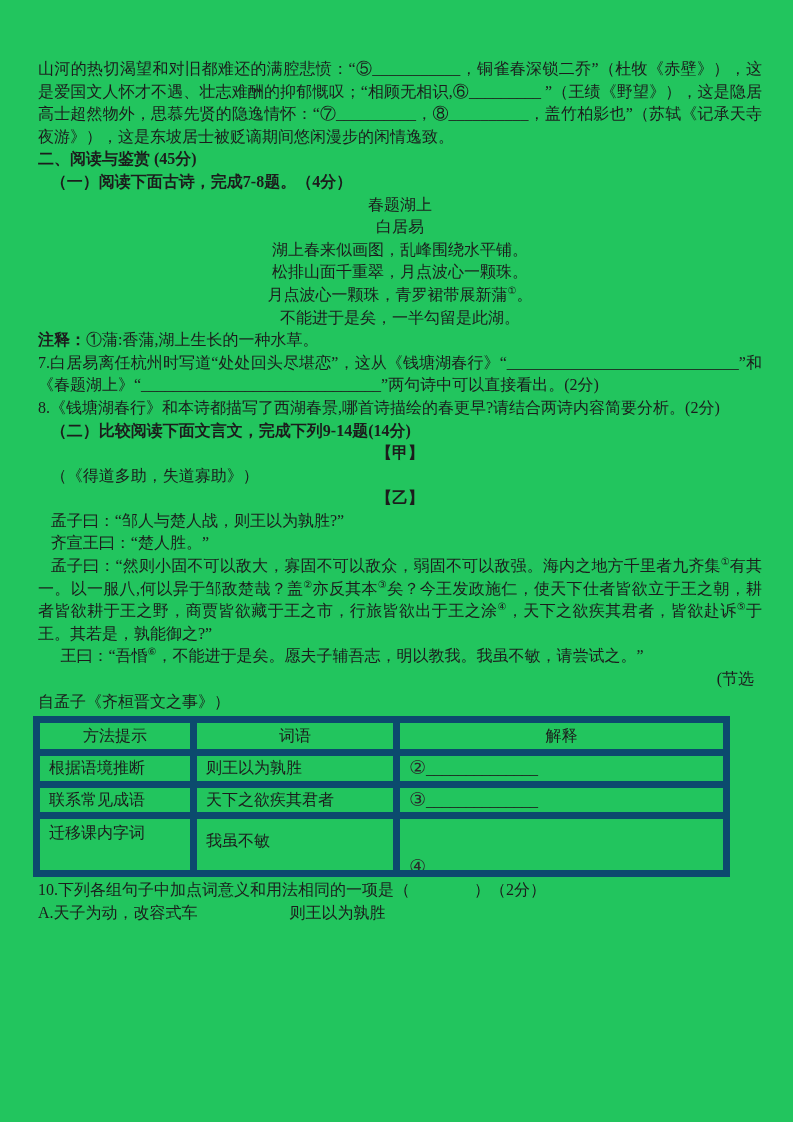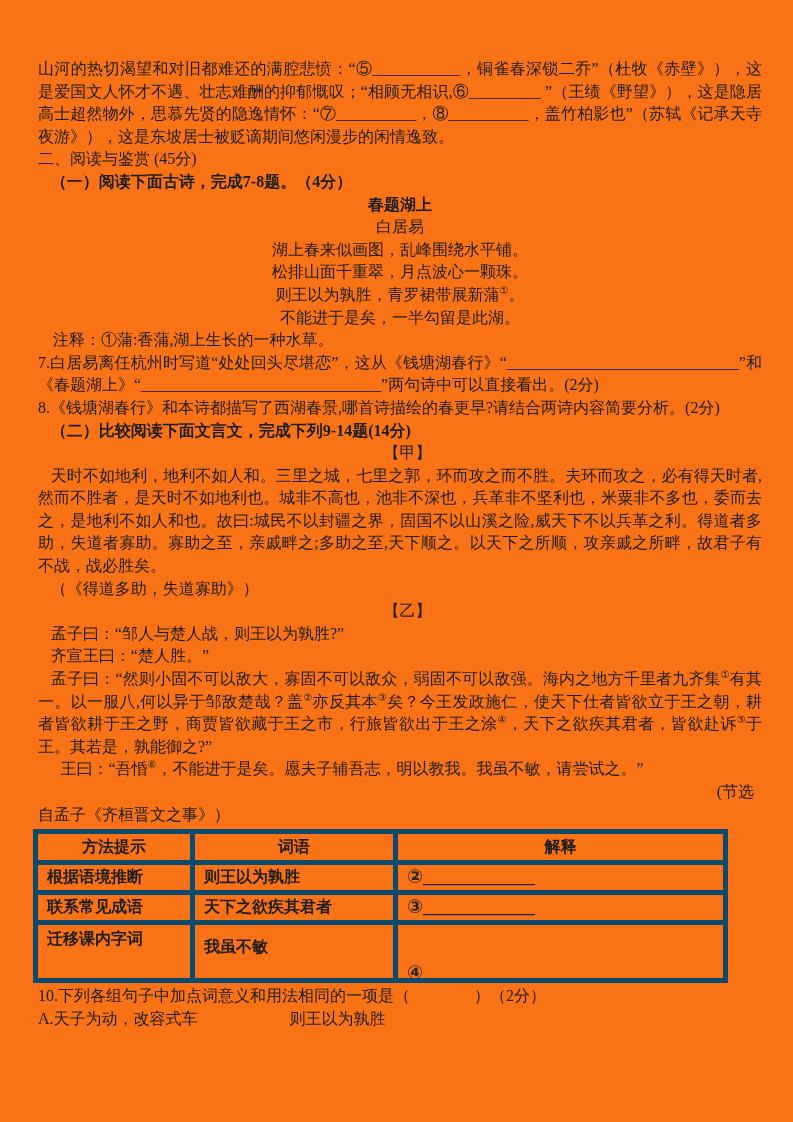--- a/index.html
+++ b/index.html
@@ -1,49 +1,49 @@
 <!DOCTYPE html>
 <html><head>
 <meta charset="utf-8">
 <style>
   html,body{margin:0;padding:0;background:#e8e8e8;}
   .page{
     position:relative;
     width:793px;height:1122px;
     margin:0 auto;
-    background:#f97316;
+    background:#22c55e;
     color:#1c1c1c;
     font-family:"Liberation Serif","DejaVu Serif",serif;
     font-size:16px;
     line-height:22.6px;
     overflow:hidden;
   }
   .content{padding:58px 31px 0 38px;}
   p{margin:0;}
   .justify{text-align:justify;}
-  .b{font-weight:normal;margin-left:15px;}
+  .b{font-weight:bold;}
   .center{text-align:center;}
   .sup{font-size:10px;vertical-align:super;line-height:0;}
   .indent1{text-indent:0.8em;}
   .indent12{text-indent:1.4em;}
   .right{text-align:right;padding-right:8px;}
-  .poem-title{font-weight:bold;}
-  .heading{font-weight:normal;}
+  .poem-title{font-weight:normal;}
+  .heading{font-weight:bold;}
   .part-heading{font-weight:bold;text-indent:0.8em;}
   .qtable{
     border-collapse:collapse;
     table-layout:fixed;
     width:690px;
     margin:3px 0 2px -5px;
     font-size:16px;
   }
   .qtable td,.qtable th{
-    border:5px solid #0c4a6e;
+    border:7px solid #0c4a6e;
     padding:0 0 0 9px;
-    font-weight:bold;
+    font-weight:normal;
     text-align:left;
     vertical-align:middle;
     overflow:hidden;
     white-space:nowrap;
   }
   .qtable th{text-align:center;height:26px;padding:0;}
   .qtable .r{height:30px;}
   .qtable .r-tall{height:58px;}
   .qtable .r-tall .exp{position:relative;top:22px;}
   .col-method{width:157px;}
@@ -63,33 +63,32 @@
     <p class="justify"><span>山河的热切渴望和对旧都难还的满腔悲愤：“⑤___________，铜雀春深锁二乔”（杜牧《赤壁》），这是爱国文人怀才不遇、壮志难酬的抑郁慨叹；“相顾无相识,⑥_________ ”（王绩《野望》），这是隐居高士超然物外，思慕先贤的隐逸情怀：“⑦__________，⑧__________，盖竹柏影也”（苏轼《记承天寺夜游》），这是东坡居士被贬谪期间悠闲漫步的闲情逸致。</span></p>
 
     <p class="heading">二、阅读与鉴赏 (45分)</p>
     <p class="heading part-heading">（一）阅读下面古诗，完成7-8题。（4分）</p>
 
     <div class="center">
       <p class="poem-title">春题湖上</p>
       <p>白居易</p>
       <p>湖上春来似画图，乱峰围绕水平铺。</p>
       <p>松排山面千重翠，月点波心一颗珠。</p>
-      <p><span>则王以为孰胜，青罗裙带展新蒲</span><span class="sup">①</span><span>。</span></p>
+      <p><span>月点波心一颗珠，青罗裙带展新蒲</span><span class="sup">①</span><span>。</span></p>
       <p>不能进于是矣，一半勾留是此湖。</p>
     </div>
 
     <p><span class="b">注释：</span><span>①蒲:香蒲,湖上生长的一种水草。</span></p>
 
     <p class="justify">7.白居易离任杭州时写道“处处回头尽堪恋”，这从《钱塘湖春行》“_____________________________”和《春题湖上》“______________________________”两句诗中可以直接看出。(2分)</p>
     <p class="justify">8.《钱塘湖春行》和本诗都描写了西湖春景,哪首诗描绘的春更早?请结合两诗内容简要分析。(2分)</p>
 
     <p class="heading part-heading">（二）比较阅读下面文言文，完成下列9-14题(14分)</p>
 
     <p class="center b">【甲】</p>
-    <p class="justify indent1">天时不如地利，地利不如人和。三里之城，七里之郭，环而攻之而不胜。夫环而攻之，必有得天时者,然而不胜者，是天时不如地利也。城非不高也，池非不深也，兵革非不坚利也，米粟非不多也，委而去之，是地利不如人和也。故曰:城民不以封疆之界，固国不以山溪之险,威天下不以兵革之利。得道者多助，失道者寡助。寡助之至，亲戚畔之;多助之至,天下顺之。以天下之所顺，攻亲戚之所畔，故君子有不战，战必胜矣。</p>
     <p class="indent1">（《得道多助，失道寡助》）</p>
 
     <p class="center b">【乙】</p>
     <p class="indent1">孟子曰：“邹人与楚人战，则王以为孰胜?”</p>
     <p class="indent1">齐宣王曰：“楚人胜。”</p>
     <p class="justify indent1"><span>孟子曰：“然则小固不可以敌大，寡固不可以敌众，弱固不可以敌强。海内之地方千里者九齐集</span><span class="sup">①</span><span>有其一。以一服八,何以异于邹敌楚哉？盖</span><span class="sup">②</span><span>亦反其本</span><span class="sup">③</span><span>矣？今王发政施仁，使天下仕者皆欲立于王之朝，耕者皆欲耕于王之野，商贾皆欲藏于王之市，行旅皆欲出于王之涂</span><span class="sup">④</span><span>，天下之欲疾其君者，皆欲赴诉</span><span class="sup">⑤</span><span>于王。其若是，孰能御之?”</span></p>
     <p class="justify indent12"><span>王曰：“吾惛</span><span class="sup">⑥</span><span>，不能进于是矣。愿夫子辅吾志，明以教我。我虽不敏，请尝试之。”</span></p>
     <p class="right">(节选</p>
     <p>自孟子《齐桓晋文之事》）</p>
 

